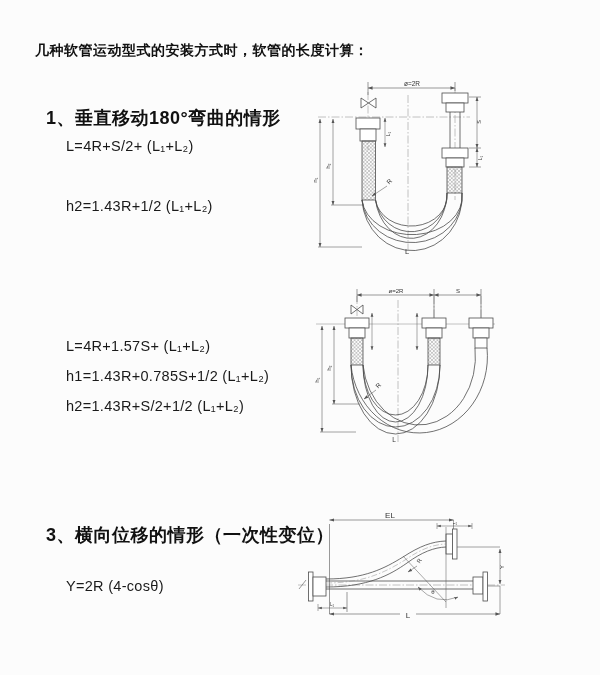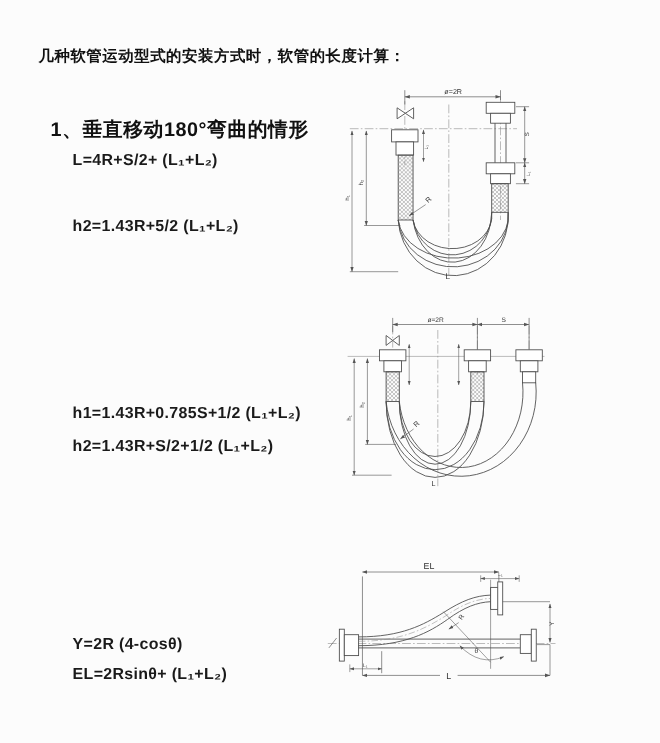--- a/index.html
+++ b/index.html
@@ -16,45 +16,46 @@
     white-space:nowrap;
     margin-top:16px;
   }
   .sec-heading{
     position:absolute;left:46px;
     font-size:18px;font-weight:bold;letter-spacing:.5px;color:#111;
     white-space:nowrap;
   }
   .formula{
     position:absolute;left:66px;
-    font-size:14.5px;font-weight:bold;letter-spacing:.3px;color:#1a1a1a;
+    font-size:14.5px;font-weight:normal;letter-spacing:.3px;color:#1a1a1a;
     white-space:nowrap;
   }
   .diagram{position:absolute;}
   svg text{
     font-family:"Liberation Sans","DejaVu Sans",sans-serif;
     fill:#333;
   }
 </style>
 </head>
 <body>
 
 <div class="page">
 
   <div class="doc-title">几种软管运动型式的安装方式时，软管的长度计算：</div>
 
   <div class="sec-heading" style="top:106px">1、垂直移动180°弯曲的情形</div>
   <div class="formula" style="top:138px">L=4R+S/2+ (L₁+L₂)</div>
-  <div class="formula" style="top:198px">h2=1.43R+5/2 (L₁+L₂)</div>
-
+  <div class="formula" style="top:198px">h2=1.43R+1/2 (L₁+L₂)</div>
+
+  <div class="formula" style="top:338px">L=4R+1.57S+ (L₁+L₂)</div>
   <div class="formula" style="top:368px">h1=1.43R+0.785S+1/2 (L₁+L₂)</div>
   <div class="formula" style="top:398px">h2=1.43R+S/2+1/2 (L₁+L₂)</div>
 
+  <div class="sec-heading" style="top:523px">3、横向位移的情形（一次性变位）</div>
   <div class="formula" style="top:578px">Y=2R (4-cosθ)</div>
-  <div class="formula" style="top:605px">EL=2Rsinθ+ (L₁+L₂)</div>
 
   <svg class="diagram" style="left:314px;top:78px" width="175" height="178" viewBox="314 78 175 178">
     <defs>
       <marker id="arwA" viewBox="0 0 10 10" refX="9.5" refY="5" markerWidth="8" markerHeight="8" orient="auto-start-reverse">
         <path d="M0,1.6 L10,5 L0,8.4 Z" fill="#555"></path>
       </marker>
       <pattern id="braidA" width="3.6" height="3.6" patternUnits="userSpaceOnUse">
         <path d="M0,3.6 L3.6,0 M0,0 L3.6,3.6" stroke="#8a8a8a" stroke-width="0.45"></path>
       </pattern>
     </defs>

